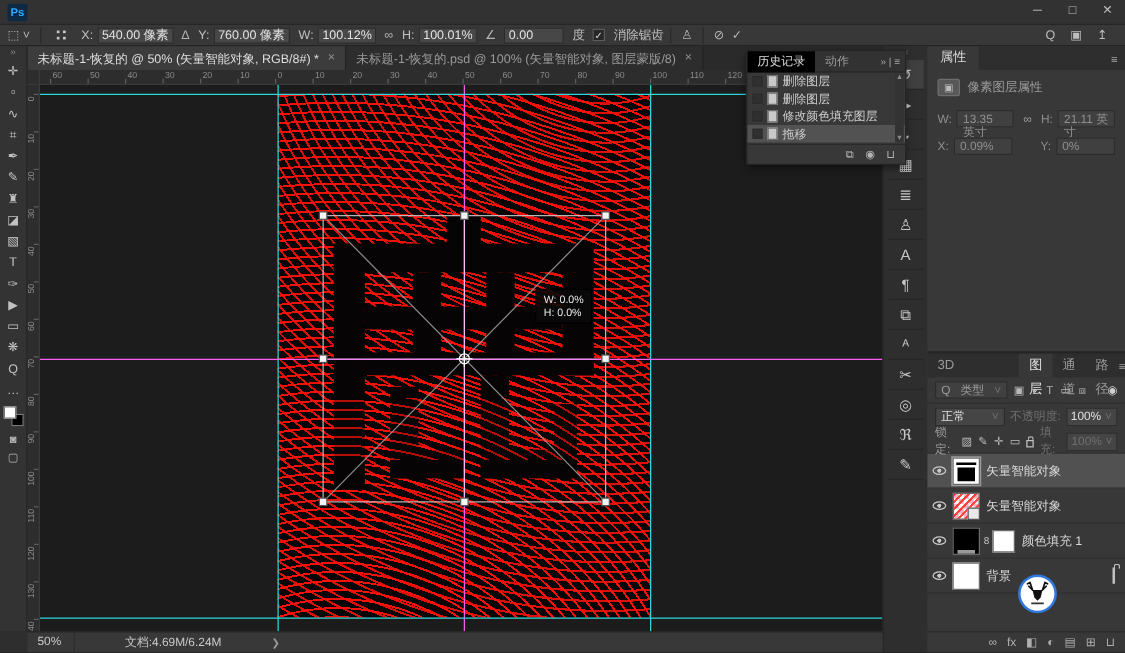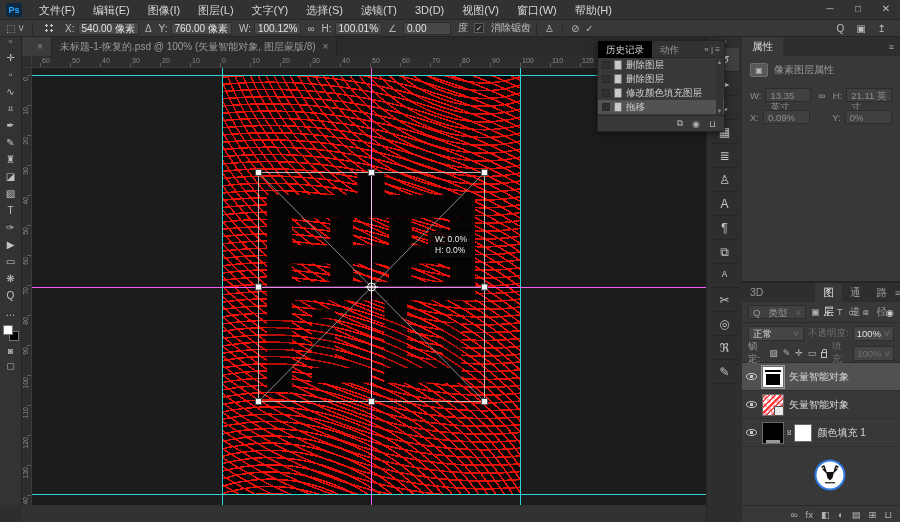--- a/index.html
+++ b/index.html
@@ -167,33 +167,20 @@
   #status-doc { padding:0 10px 0 40px; }
   #status-chevron { color:#9a9a9a; padding-left:30px; font-size:8px; }
 </style>
 </head>
 <body>
 
 <div id="app">
 
   <div id="titlebar">
     <div id="ps-logo">Ps</div>
-    <div id="menus" style="display: flex;">
-        <span class="menu-item">文件(F)</span>
-        <span class="menu-item">编辑(E)</span>
-        <span class="menu-item">图像(I)</span>
-        <span class="menu-item">图层(L)</span>
-        <span class="menu-item">文字(Y)</span>
-        <span class="menu-item">选择(S)</span>
-        <span class="menu-item">滤镜(T)</span>
-        <span class="menu-item">3D(D)</span>
-        <span class="menu-item">视图(V)</span>
-        <span class="menu-item">窗口(W)</span>
-        <span class="menu-item">帮助(H)</span>
-      </div>
     <div id="win-controls">
         <span class="win-btn">─</span>
         <span class="win-btn">□</span>
         <span class="win-btn">✕</span>
       </div>
   </div>
 
   <div id="optionsbar">
     <span class="opt-ico" style="margin-left:6px">⬚ ˅</span>
     <span class="opt-sep"></span>
@@ -220,20 +207,21 @@
     <span class="opt-ico">✓</span>
     <div id="opt-right">
       <span style="transform:rotate(0deg)">Q</span>
       <span>▣</span>
       <span>↥</span>
     </div>
   </div>
 
   <div id="tabbar">
       <div class="doc-tab active">
+        <span>未标题-1-恢复的 @ 50% (矢量智能对象, RGB/8#) *</span>
         <span class="close">×</span>
       </div>
       <div class="doc-tab">
         <span>未标题-1-恢复的.psd @ 100% (矢量智能对象, 图层蒙版/8)</span>
         <span class="close">×</span>
       </div>
     </div>
 
   <div id="toolbar">
     <div class="collapse">»</div>
@@ -551,20 +539,26 @@
             <span class="thumb pattern"></span>
             <span class="layer-name">矢量智能对象</span>
           </div>
           <div class="layer-row">
             <span class="eye"></span>
             <span class="thumb fillblack"></span>
             <span class="link8">8</span>
             <span class="thumb mask"></span>
             <span class="layer-name">颜色填充 1</span>
           </div>
+          <div class="layer-row">
+            <span class="eye"></span>
+            <span class="thumb white"></span>
+            <span class="layer-name">背景</span>
+            <span class="layer-right"><span class="lock-shape"></span></span>
+          </div>
         </div>
       <div id="layers-footer">
           <span>∞</span>
           <span>fx</span>
           <span>◧</span>
           <span>◐</span>
           <span>▤</span>
           <span>⊞</span>
           <span>⊔</span>
         </div>
@@ -575,14 +569,19 @@
           <path d="M12 13 L10 7 M12 13 L9 10 M10 7 L8 8"></path>
           <path d="M20 13 L22 7 M20 13 L23 10 M22 7 L24 8"></path>
         </g>
         <path d="M12 13 L20 13 L18.5 19 L16 21.5 L13.5 19 Z" fill="#111"></path>
         <rect x="11" y="23" width="10" height="1.4" fill="#333"></rect>
       </svg>
     </div>
   </div>
 
   <div id="status-corner"></div>
+  <div id="statusbar">
+    <span id="status-zoom">50%</span>
+    <span id="status-doc">文档:4.69M/6.24M</span>
+    <span id="status-chevron">❯</span>
+  </div>
 
 </div>
 
 </body></html>

